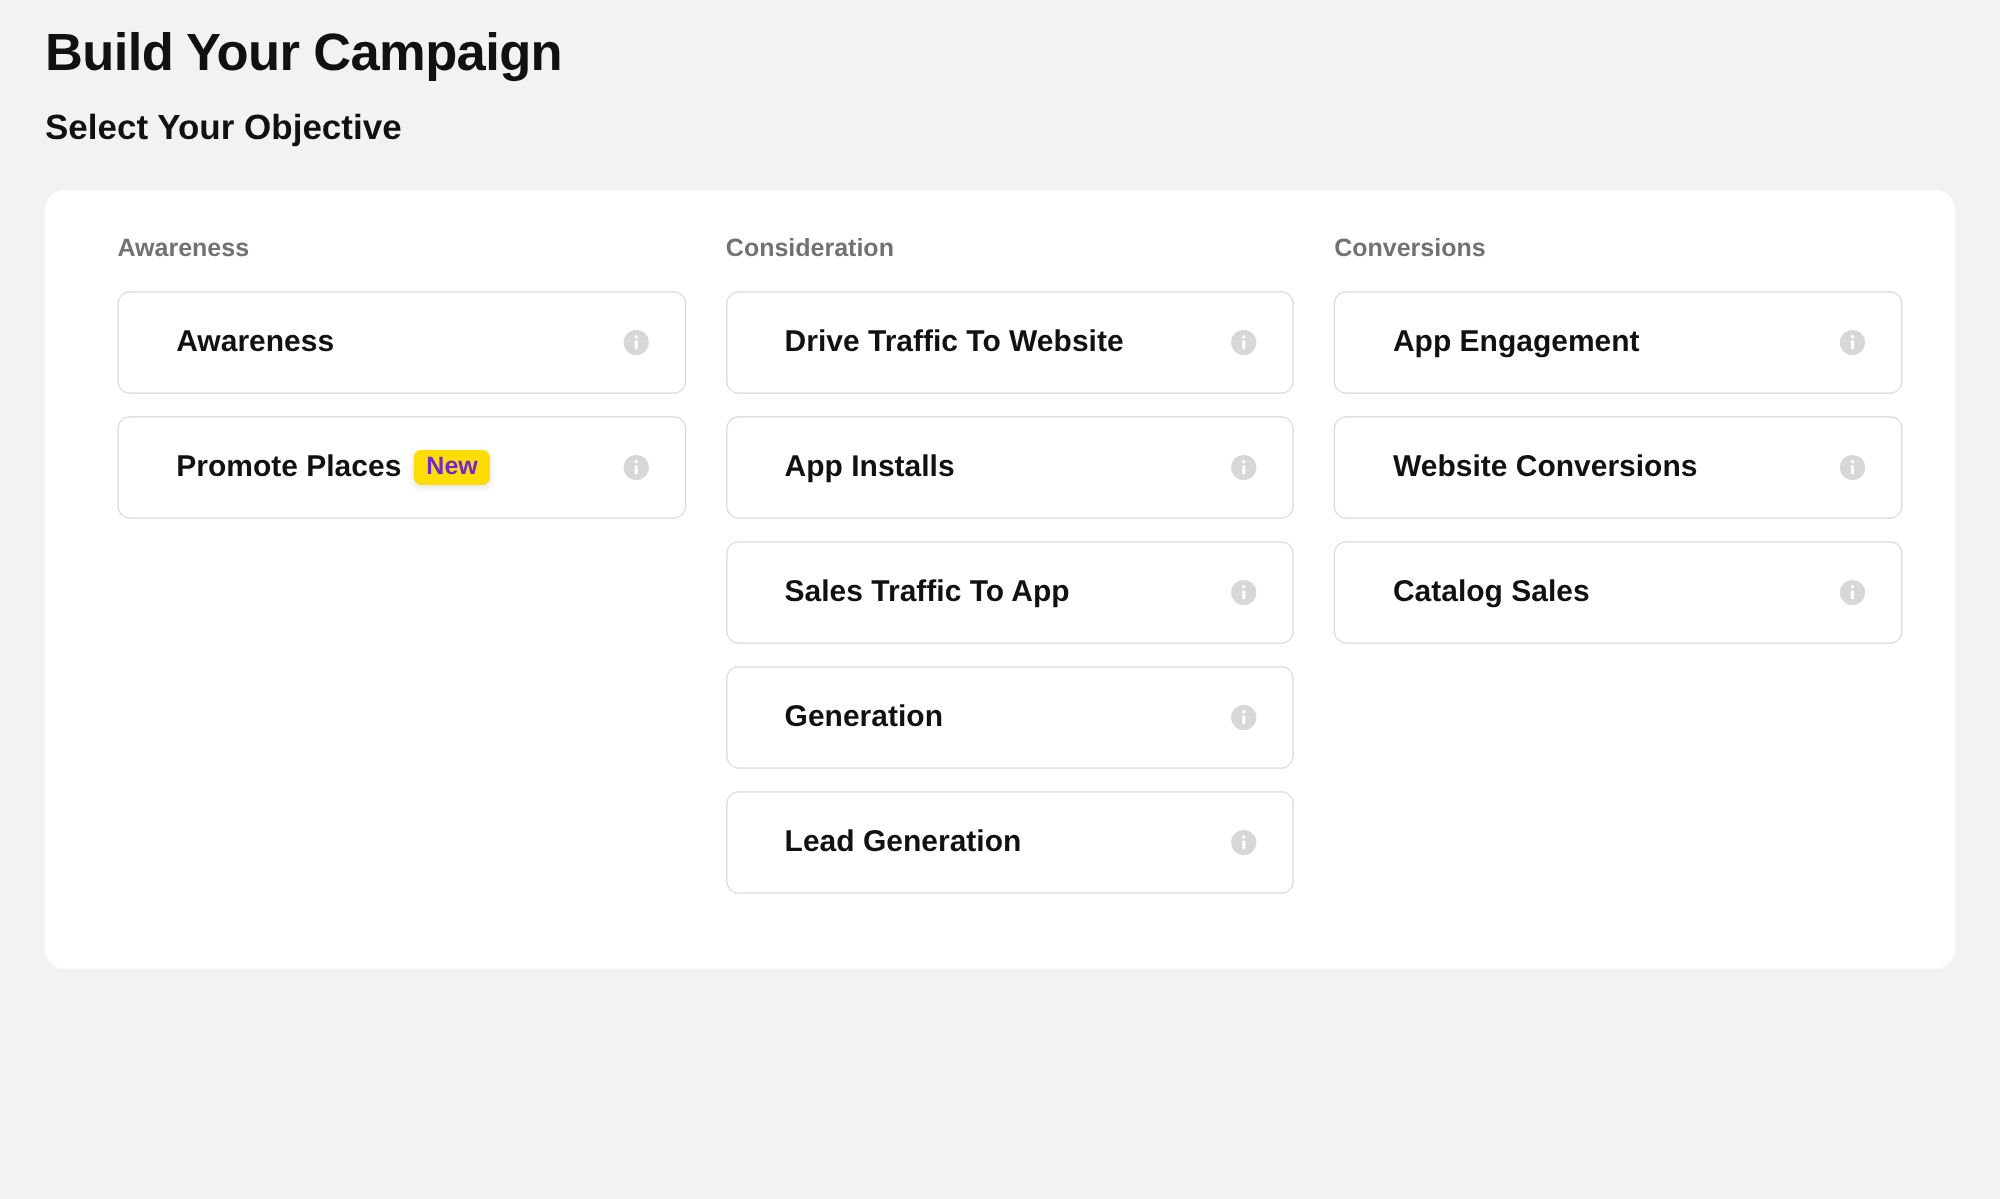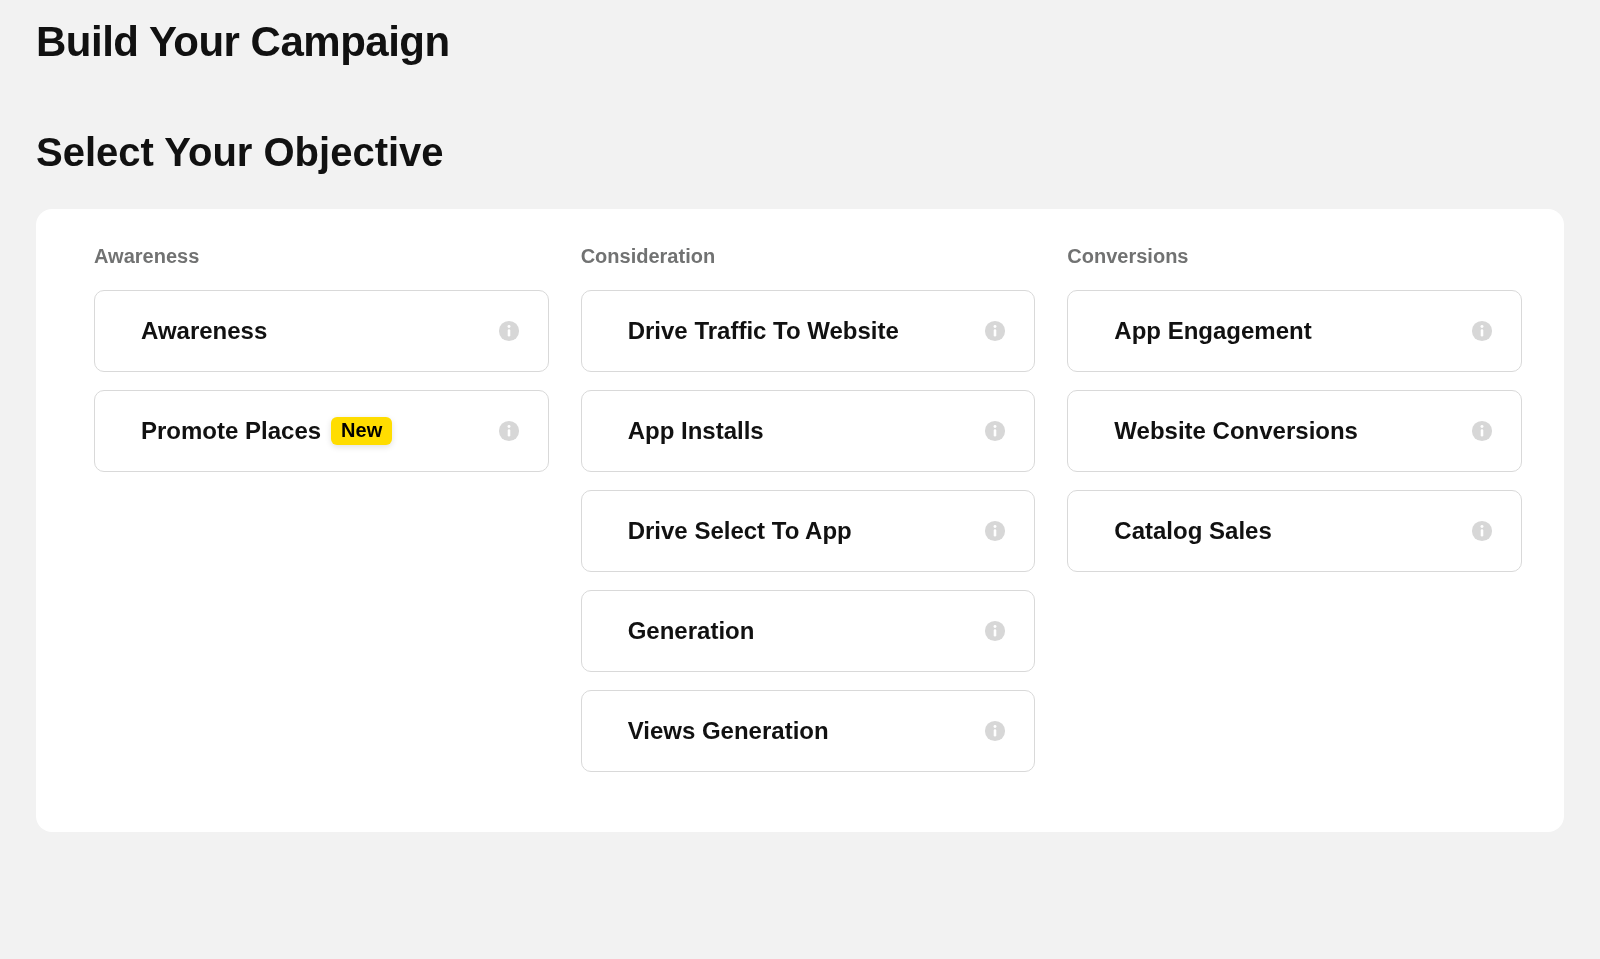--- a/index.html
+++ b/index.html
@@ -8,24 +8,24 @@
     height: 959px;
     background: #f2f2f2;
     font-family: -apple-system, BlinkMacSystemFont, "Segoe UI", Helvetica, Arial, sans-serif;
     color: #111;
   }
   .page { padding: 18px 36px 36px 36px; }
   .page-title {
     font-size: 42px;
     font-weight: 800;
     letter-spacing: -0.5px;
-    margin-bottom: 64px;
+    margin-bottom: 20px;
   }
   .subtitle {
-    font-size: 40px;
+    font-size: 28px;
     font-weight: 700;
     margin-bottom: 34px;
   }
   .card {
     background: #fff;
     border-radius: 16px;
     padding: 36px 42px 42px 42px;
   }
   .cols {
     display: flex;
@@ -56,21 +56,21 @@
   }
   .option-main { display: flex; align-items: center; gap: 10px; }
   .option-label {
     font-size: 24px;
     font-weight: 700;
     color: #111;
   }
   .badge {
     display: inline-block;
     background: #ffdd00;
-    color: #000000;
+    color: #6d28d9;
     font-size: 20px;
     font-weight: 700;
     padding: 2px 10px 3px 10px;
     border-radius: 6px;
     box-shadow: 0 2px 6px rgba(0,0,0,.12);
   }
   .info-wrap { display: flex; align-items: center; }
   .info-icon { width: 22px; height: 22px; display: block; }
   .info-circle { fill: #d7d7d7; }
   .info-i { fill: #fff; }
@@ -136,21 +136,21 @@
             <span class="info-wrap">
               <svg class="info-icon" viewBox="0 0 24 24">
     <circle class="info-circle" cx="12" cy="12" r="11"></circle>
     <rect class="info-i" x="10.6" y="10" width="2.8" height="8" rx="1.4"></rect>
     <circle class="info-i" cx="12" cy="7" r="1.6"></circle>
   </svg>
             </span>
           </button>
           <button type="button" class="option">
             <span class="option-main">
-              <span class="option-label">Drive Select To App</span>
+              <span class="option-label">Sales Traffic To App</span>
             </span>
             <span class="info-wrap">
               <svg class="info-icon" viewBox="0 0 24 24">
     <circle class="info-circle" cx="12" cy="12" r="11"></circle>
     <rect class="info-i" x="10.6" y="10" width="2.8" height="8" rx="1.4"></rect>
     <circle class="info-i" cx="12" cy="7" r="1.6"></circle>
   </svg>
             </span>
           </button>
           <button type="button" class="option">
@@ -160,21 +160,21 @@
             <span class="info-wrap">
               <svg class="info-icon" viewBox="0 0 24 24">
     <circle class="info-circle" cx="12" cy="12" r="11"></circle>
     <rect class="info-i" x="10.6" y="10" width="2.8" height="8" rx="1.4"></rect>
     <circle class="info-i" cx="12" cy="7" r="1.6"></circle>
   </svg>
             </span>
           </button>
           <button type="button" class="option">
             <span class="option-main">
-              <span class="option-label">Views Generation</span>
+              <span class="option-label">Lead Generation</span>
             </span>
             <span class="info-wrap">
               <svg class="info-icon" viewBox="0 0 24 24">
     <circle class="info-circle" cx="12" cy="12" r="11"></circle>
     <rect class="info-i" x="10.6" y="10" width="2.8" height="8" rx="1.4"></rect>
     <circle class="info-i" cx="12" cy="7" r="1.6"></circle>
   </svg>
             </span>
           </button>
         </div>

